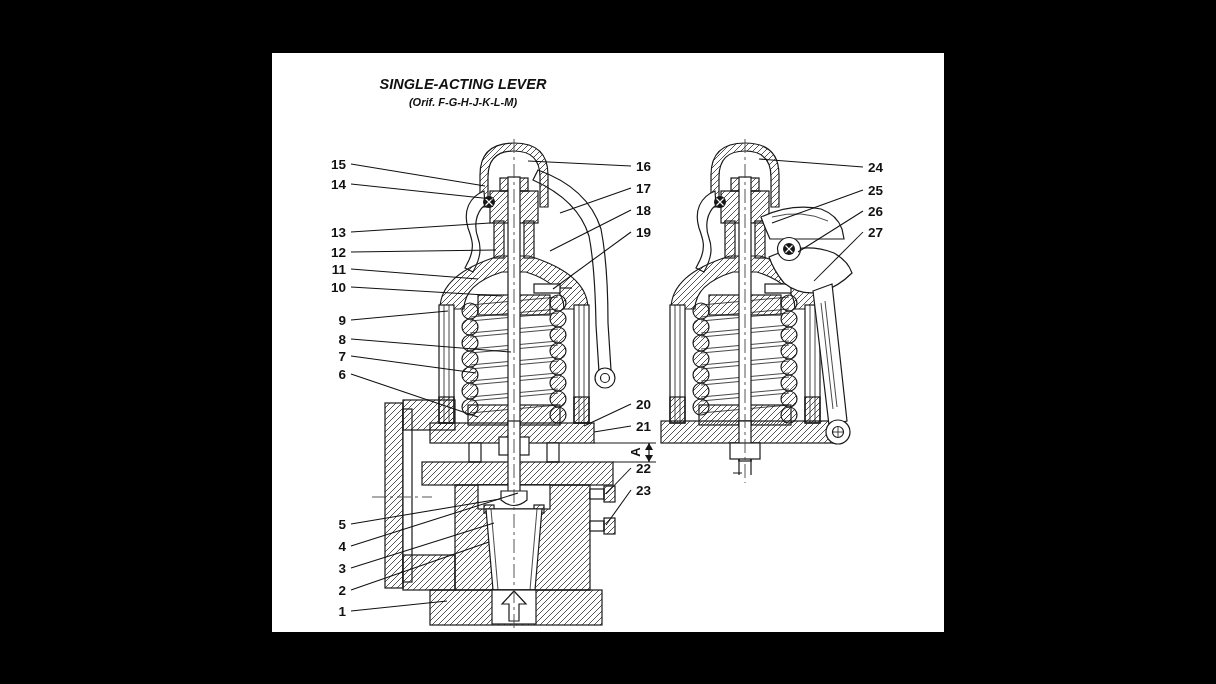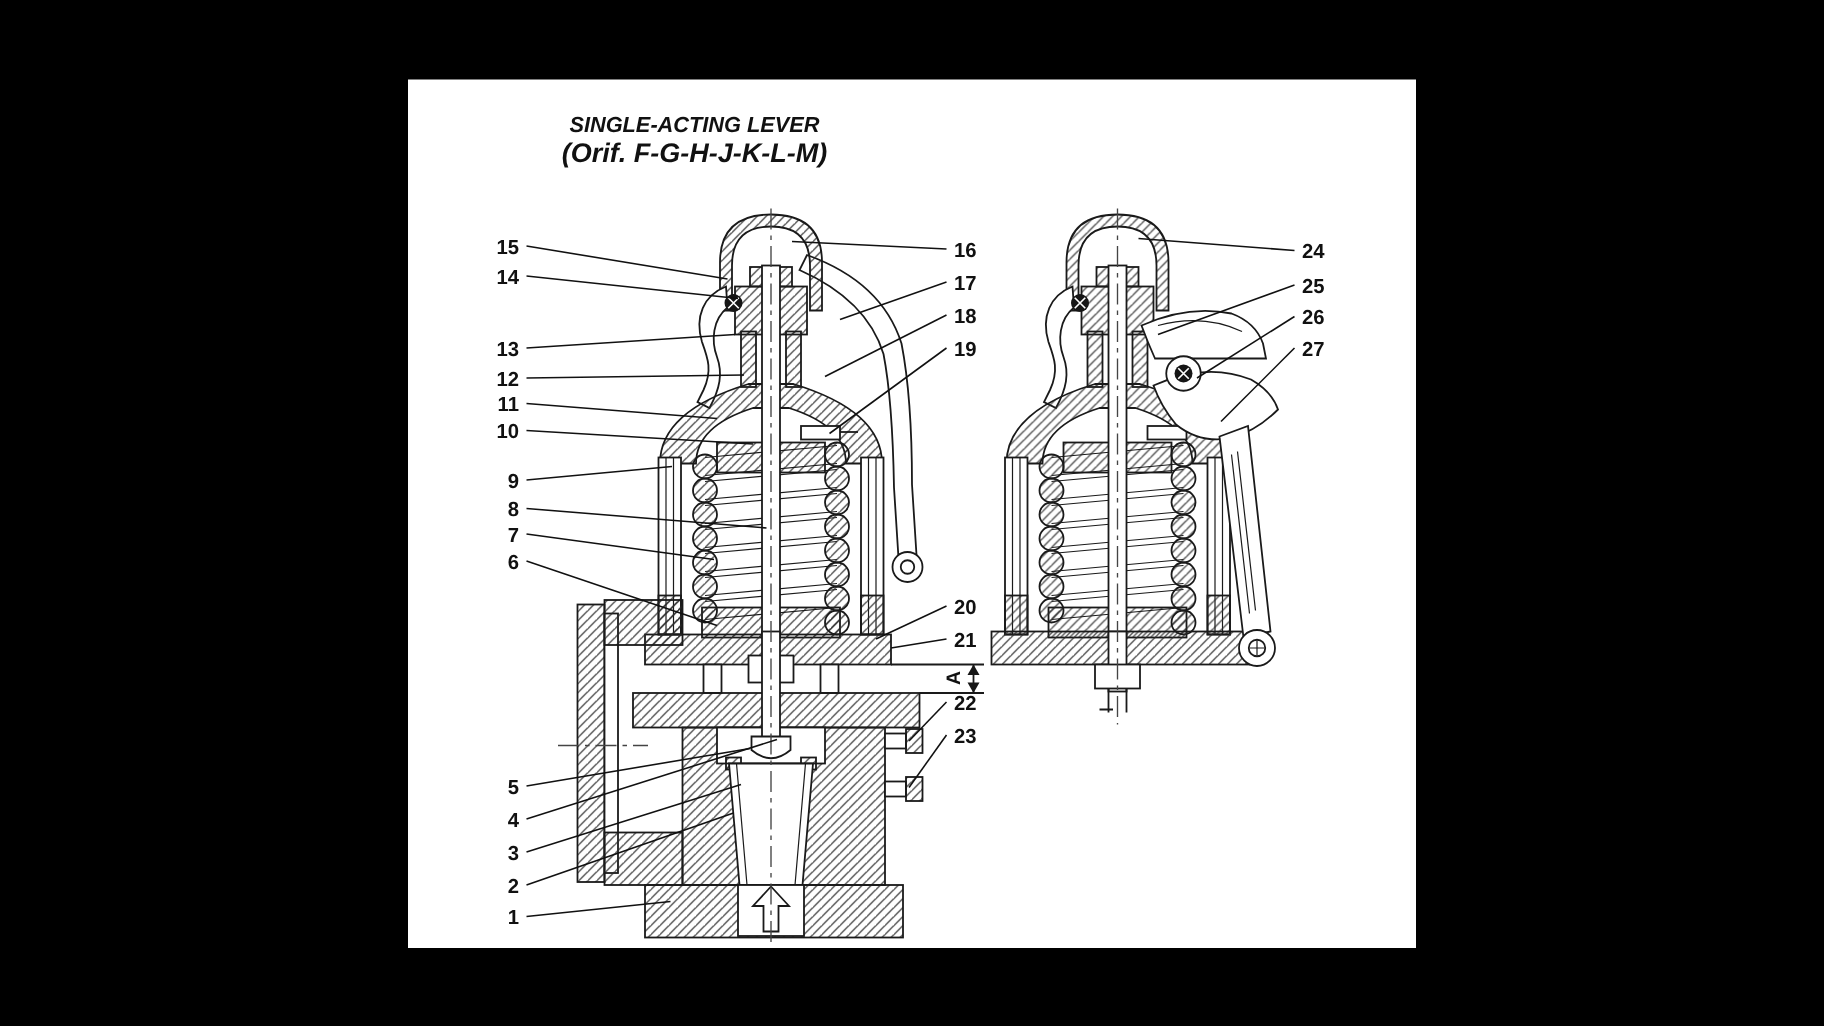--- a/index.html
+++ b/index.html
@@ -1,21 +1,21 @@
 <!DOCTYPE html>
 <html><head>
 <meta charset="utf-8">
 <style>
   html,body{margin:0;padding:0;background:#000;}
   .stage{position:relative;width:1216px;height:684px;background:#000;overflow:hidden;
          font-family:"Liberation Sans",sans-serif;}
   .page{position:absolute;left:272px;top:53px;width:672px;height:579px;background:#fff;}
   .title{position:absolute;width:320px;text-align:center;color:#111;
          font-style:italic;font-weight:700;font-size:14.5px;line-height:18px;}
-  .title .sub{font-size:18px;}
+  .title .sub{font-size:11px;}
   svg{position:absolute;left:0;top:0;}
   svg *{vector-effect:none;}
   .ln{stroke:#1a1a1a;stroke-width:1.2;fill:none;}
   .h {stroke:#1a1a1a;stroke-width:1.2;fill:url(#hp);}
   .w {stroke:#1a1a1a;stroke-width:1.2;fill:#fff;}
   .k {fill:#161616;stroke:none;}
   .thin{stroke:#1a1a1a;stroke-width:0.8;fill:none;}
   .cl{stroke:#444;stroke-width:0.9;fill:none;stroke-dasharray:14 4 3 4;}
   .leader{stroke:#111;stroke-width:1.05;fill:none;}
   .callout{font:700 13.5px "Liberation Sans",sans-serif;fill:#111;}

